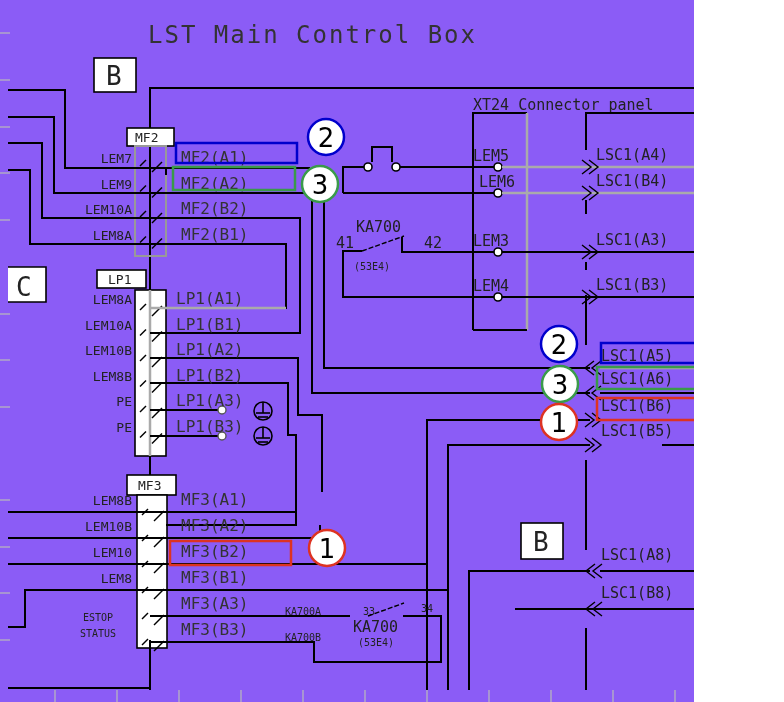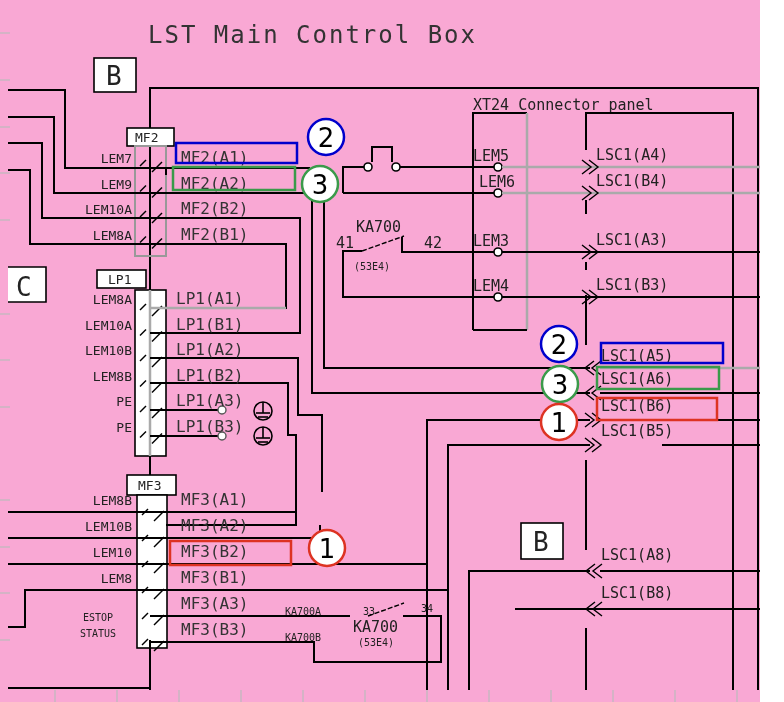--- a/index.html
+++ b/index.html
@@ -1,16 +1,16 @@
 <!DOCTYPE html>
 <html><head>
 <meta charset="utf-8">
 <style>
   html, body { margin: 0; padding: 0; background: #ffffff; }
-  #stage { position: relative; width: 760px; height: 702px; overflow: hidden; background: #f9a8d4; }
+  #stage { position: relative; width: 694px; height: 702px; overflow: hidden; background: #8b5cf6; }
   svg { position: absolute; left: 0; top: 0; }
   .cad { font-family: "DejaVu Sans Mono", "Liberation Mono", monospace; fill: #222; }
   .title { font-size: 24px; letter-spacing: 2px; fill: #333; }
   .lbl { font-size: 15px; }
   .lbl-s { font-size: 13px; }
   .lbl-xs { font-size: 10px; }
   .term { font-size: 16px; fill: #333; }
   .wire { stroke: #000; stroke-width: 2; fill: none; }
   .gwire { stroke: #aaa; stroke-width: 2.5; fill: none; }
   .box { stroke: #000; stroke-width: 1.6; fill: #fff; }

